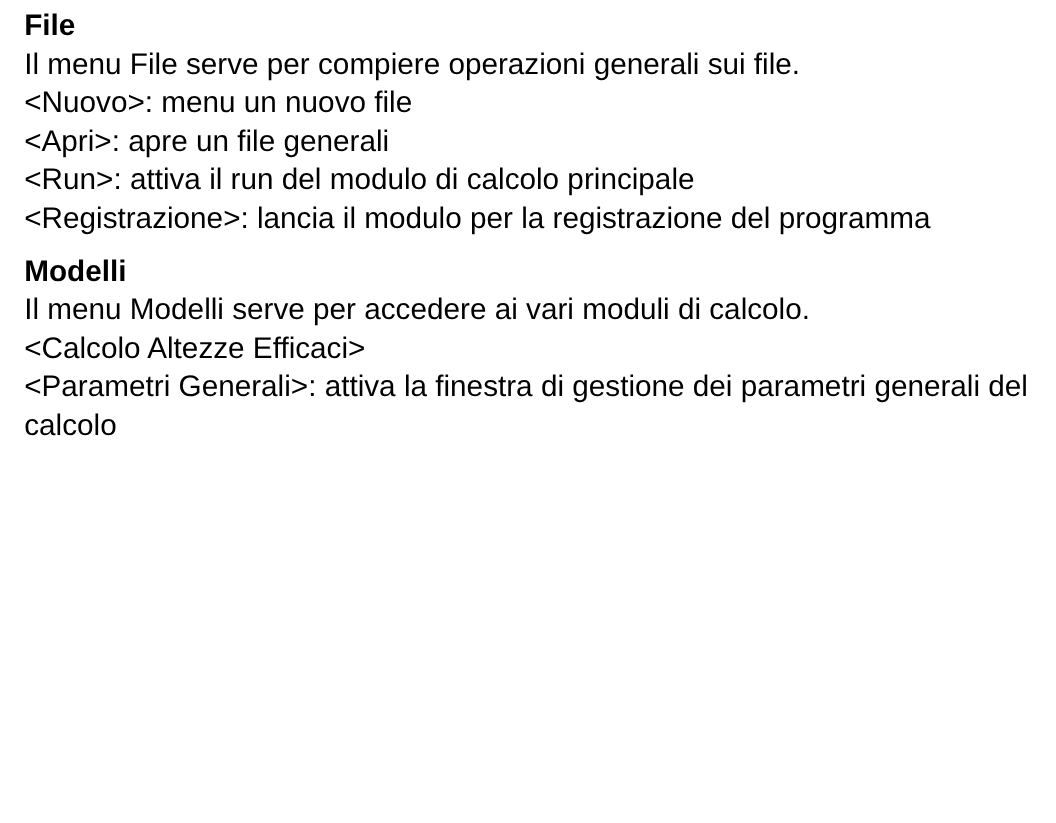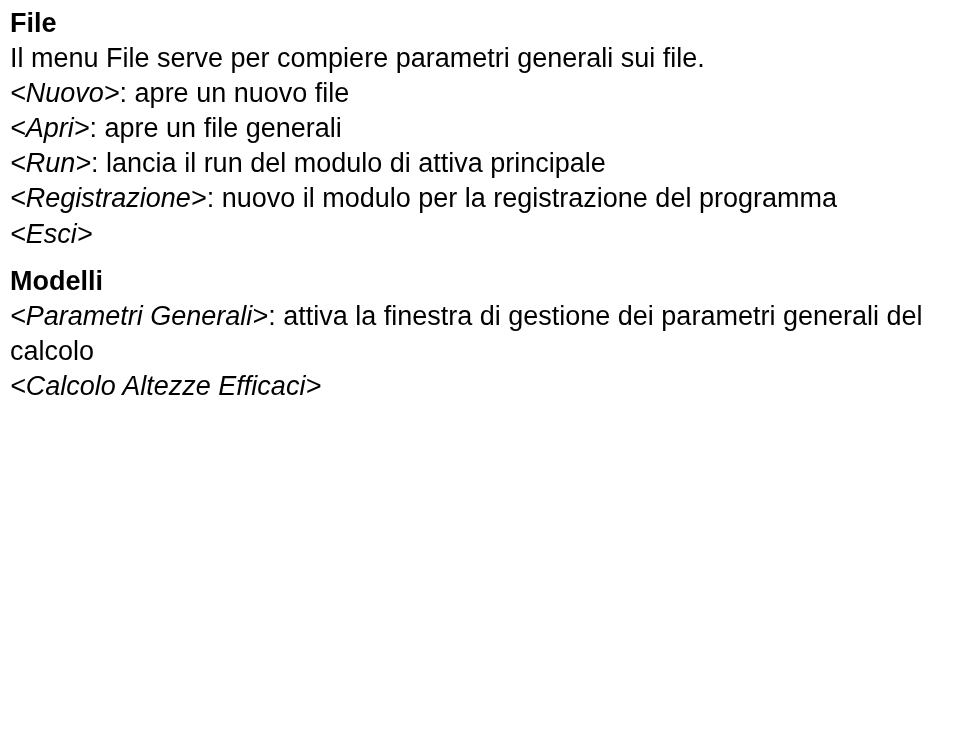--- a/index.html
+++ b/index.html
@@ -8,70 +8,70 @@
     width: 960px;
     height: 748px;
     background: #ffffff;
     font-family: "Comic Sans MS", "Comic Sans", cursive, sans-serif;
     font-size: 27px;
     line-height: 1.3;
     color: #000000;
   }
   .page {
     padding: 6px 10px 10px 10px;
+    margin-left: 12px;
   }
   .bold {
     font-weight: bold;
     font-style: normal;
   }
   .italic {
-    font-style: italic;
   }
   .block {
     margin: 0;
   }
   .section-spacer {
     height: 12px;
   }
 </style>
 </head>
 <body>
 
 <div class="page">
 
   <div class="block bold">File</div>
 
-  <div class="block">Il menu File serve per compiere parametri generali sui file.</div>
+  <div class="block">Il menu File serve per compiere operazioni generali sui file.</div>
 
   <div class="block">
-    <span class="italic">&lt;Nuovo&gt;</span><span>: apre un nuovo file</span>
+    <span class="italic">&lt;Nuovo&gt;</span><span>: menu un nuovo file</span>
   </div>
 
   <div class="block">
     <span class="italic">&lt;Apri&gt;</span><span>: apre un file generali</span>
   </div>
 
 
 
   <div class="block">
-    <span class="italic">&lt;Run&gt;</span><span>: lancia il run del modulo di attiva principale</span>
+    <span class="italic">&lt;Run&gt;</span><span>: attiva il run del modulo di calcolo principale</span>
   </div>
 
   <div class="block">
-    <span class="italic">&lt;Registrazione&gt;</span><span>: nuovo il modulo per la registrazione del programma</span>
+    <span class="italic">&lt;Registrazione&gt;</span><span>: lancia il modulo per la registrazione del programma</span>
   </div>
 
-  <div class="block italic">&lt;Esci&gt;</div>
 
   <div class="section-spacer"></div>
 
   <div class="block bold">Modelli</div>
 
+  <div class="block">Il menu Modelli serve per accedere ai vari moduli di calcolo.</div>
 
 
+
+  <div class="block italic">&lt;Calcolo Altezze Efficaci&gt;</div>
 
   <div class="block">
     <span class="italic">&lt;Parametri Generali&gt;</span><span>: attiva la finestra di gestione dei parametri generali del calcolo</span>
   </div>
 
-  <div class="block italic">&lt;Calcolo Altezze Efficaci&gt;</div>
-
 </div>
 
 </body></html>

